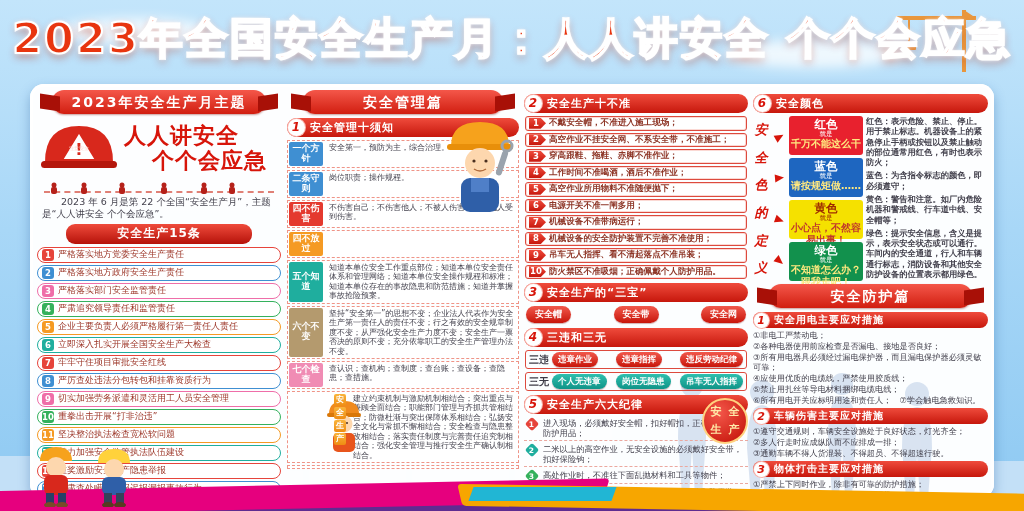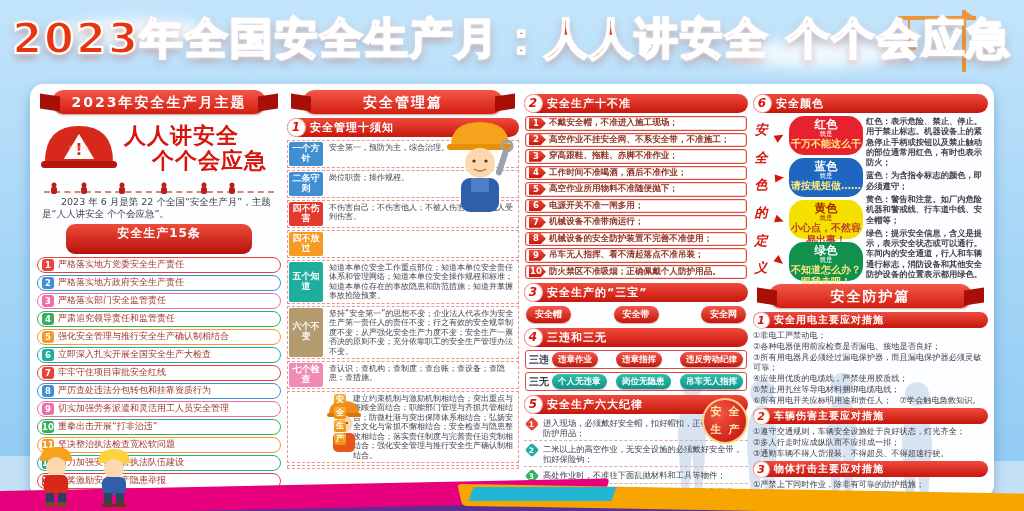--- a/index.html
+++ b/index.html
@@ -55,21 +55,21 @@
     font-style:italic;font-weight:900;font-size:12px;text-align:center;line-height:17px;
     box-shadow:0 0 0 1px #f9b4ac;
   }
   
   .theme-row{display:flex;align-items:center;gap:4px;margin:2px 2px 0;}
   .slogan{font-size:22px;font-weight:700;color:#d7150a;line-height:1.15;letter-spacing:1px;}
   .slogan .l2{margin-left:28px;}
   .sil-strip{margin:1px 8px 2px;border-bottom:2px dashed #e08076;height:12px;}
   .intro{font-size:9.5px;color:#44424e;line-height:1.3;margin:3px 6px;text-indent:2em;}
   .badge15{
-    height:30px;line-height:18px;margin:1px 30px 3px;border-radius:9px;text-align:center;
+    height:20px;line-height:18px;margin:1px 30px 3px;border-radius:9px;text-align:center;
     background:linear-gradient(180deg,#ef4b3c,#b5120a);color:#fff;font-weight:bold;font-size:12px;letter-spacing:1px;
   }
   .s15{display:flex;align-items:center;gap:4px;border:1px solid var(--c);border-radius:8px;
        padding:0 4px;margin:2px 1px;height:14px;background:#fff;}
   .s15 .n{flex:none;width:12px;height:12px;border-radius:3px;background:var(--c);color:#fff;
           font-size:8.5px;font-weight:bold;text-align:center;line-height:12px;}
   .s15 .t{font-size:9px;font-weight:normal;color:#9c3527;white-space:nowrap;}
   
   .rule{display:flex;gap:4px;margin:2px 0;border:1px dashed #ef9487;background:#fff;padding:1px;position:relative;}
   .rule .lab{flex:none;width:32px;min-height:22px;display:flex;align-items:center;justify-content:center;
@@ -109,21 +109,21 @@
   .badge-circle span{width:50%;text-align:center;color:#ffe9a8;font-weight:900;font-size:11px;line-height:1.05;}
   .crowd{position:absolute;right:2px;bottom:0;opacity:.18;z-index:0;}
   
   .colorarea{display:flex;gap:3px;margin:1px 0 2px;}
   .sidechars{flex:none;width:16px;display:flex;flex-direction:column;justify-content:space-around;align-items:center;}
   .sidechars span{color:#d7150a;font-weight:900;font-size:13px;font-style:italic;}
   .arrows{flex:none;width:14px;display:flex;flex-direction:column;justify-content:space-around;align-items:center;}
   .arrows i{width:0;height:0;border-top:4px solid transparent;border-bottom:4px solid transparent;
             border-left:9px solid #d7150a;display:block;}
   .boxes{flex:none;width:74px;display:flex;flex-direction:column;gap:3px;}
-  .cbox{height:39px;border-radius:15px;text-align:center;color:#fff;padding-top:2px;box-sizing:border-box;}
+  .cbox{height:39px;border-radius:3px;text-align:center;color:#fff;padding-top:2px;box-sizing:border-box;}
   .cbox .bn{font-size:11.5px;font-weight:900;line-height:1.1;}
   .cbox .bs{font-size:6.5px;line-height:1.2;}
   .cbox .bp{font-size:10px;font-weight:bold;line-height:1.2;color:#ffe97f;}
   .cbox.darktext .bn,.cbox.darktext .bs{color:#9e2b00;}
   .cbox.darktext .bp{color:#c0392b;}
   .descs{flex:1;display:flex;flex-direction:column;justify-content:space-between;font-weight:bold;}
   .descs p{margin:0 0 3px;font-size:8.3px;line-height:1.24;color:#44424e;}
   .psec .ml{font-size:8.2px;line-height:1.22;color:#3f3d49;margin:1px 0;}
   .secbar.small{height:16px;font-size:10px;margin:3px 0 2px;}
   .secbar.small .secnum{width:15px;height:15px;line-height:15px;font-size:11px;}
@@ -235,21 +235,21 @@
         <div class="s15" style="--c: #ef6ea8;">
           <span class="n">3</span>
           <span class="t">严格落实部门安全监管责任</span>
         </div>
         <div class="s15" style="--c: #35b15c;">
           <span class="n">4</span>
           <span class="t">严肃追究领导责任和监管责任</span>
         </div>
         <div class="s15" style="--c: #f59a23;">
           <span class="n">5</span>
-          <span class="t">强化安全管理与推行安全生产确认制相结合</span>
+          <span class="t">企业主要负责人必须严格履行第一责任人责任</span>
         </div>
         <div class="s15" style="--c: #1fae9e;">
           <span class="n">6</span>
           <span class="t">立即深入扎实开展全国安全生产大检查</span>
         </div>
         <div class="s15" style="--c: #e6443b;">
           <span class="n">7</span>
           <span class="t">牢牢守住项目审批安全红线</span>
         </div>
         <div class="s15" style="--c: #3f8fd2;">

